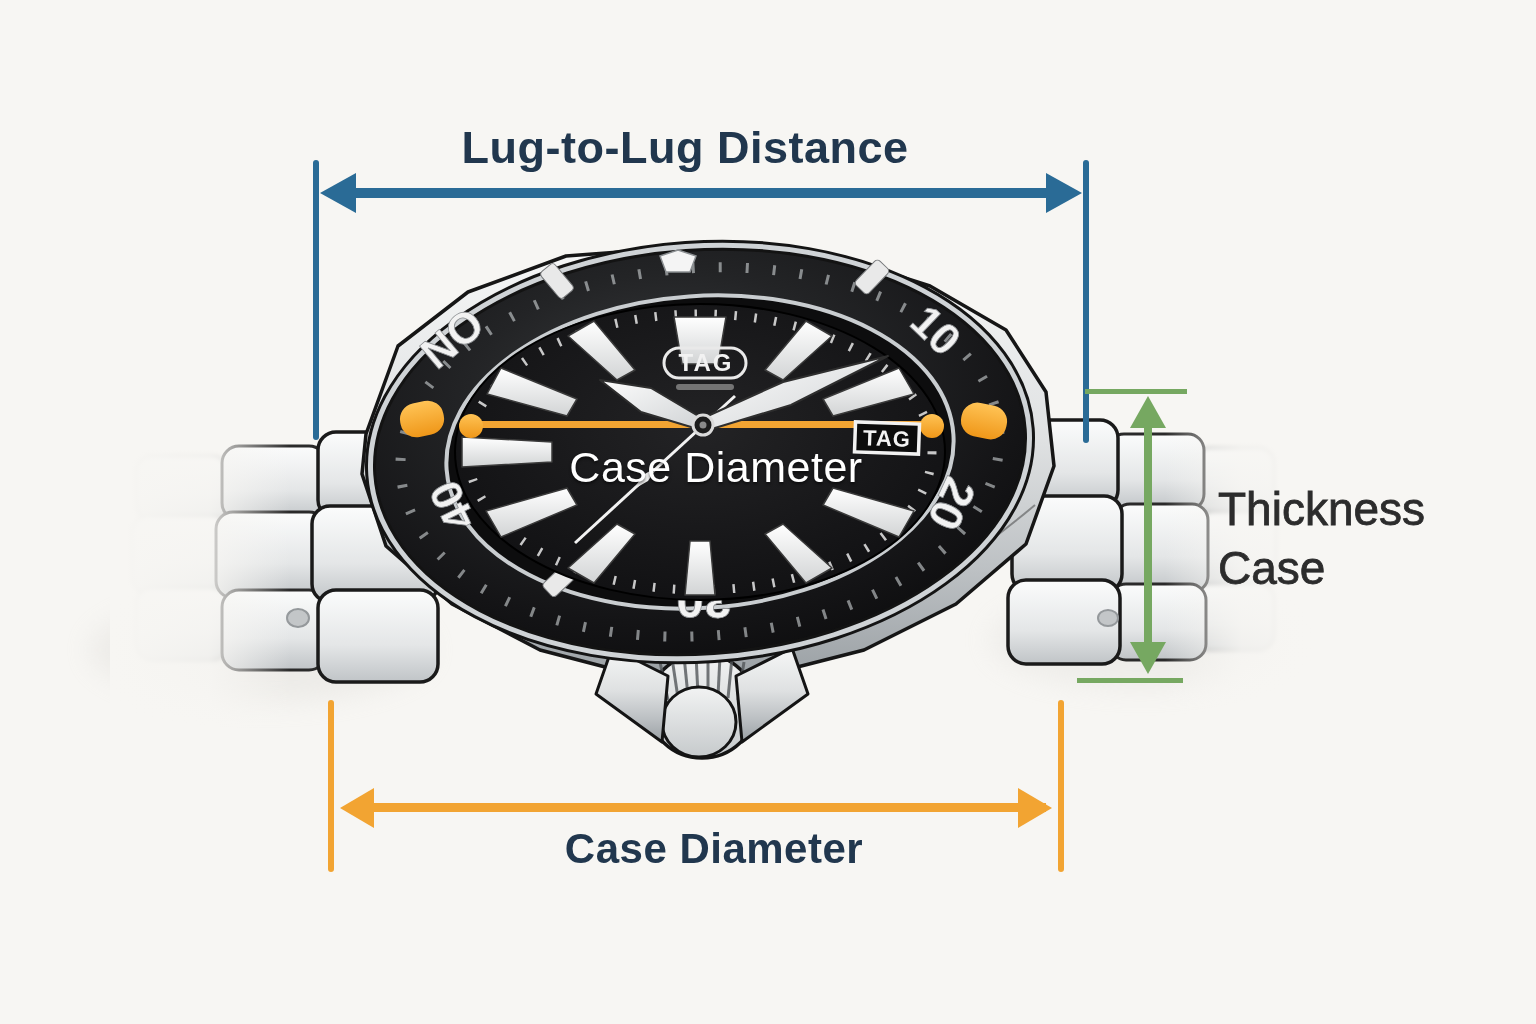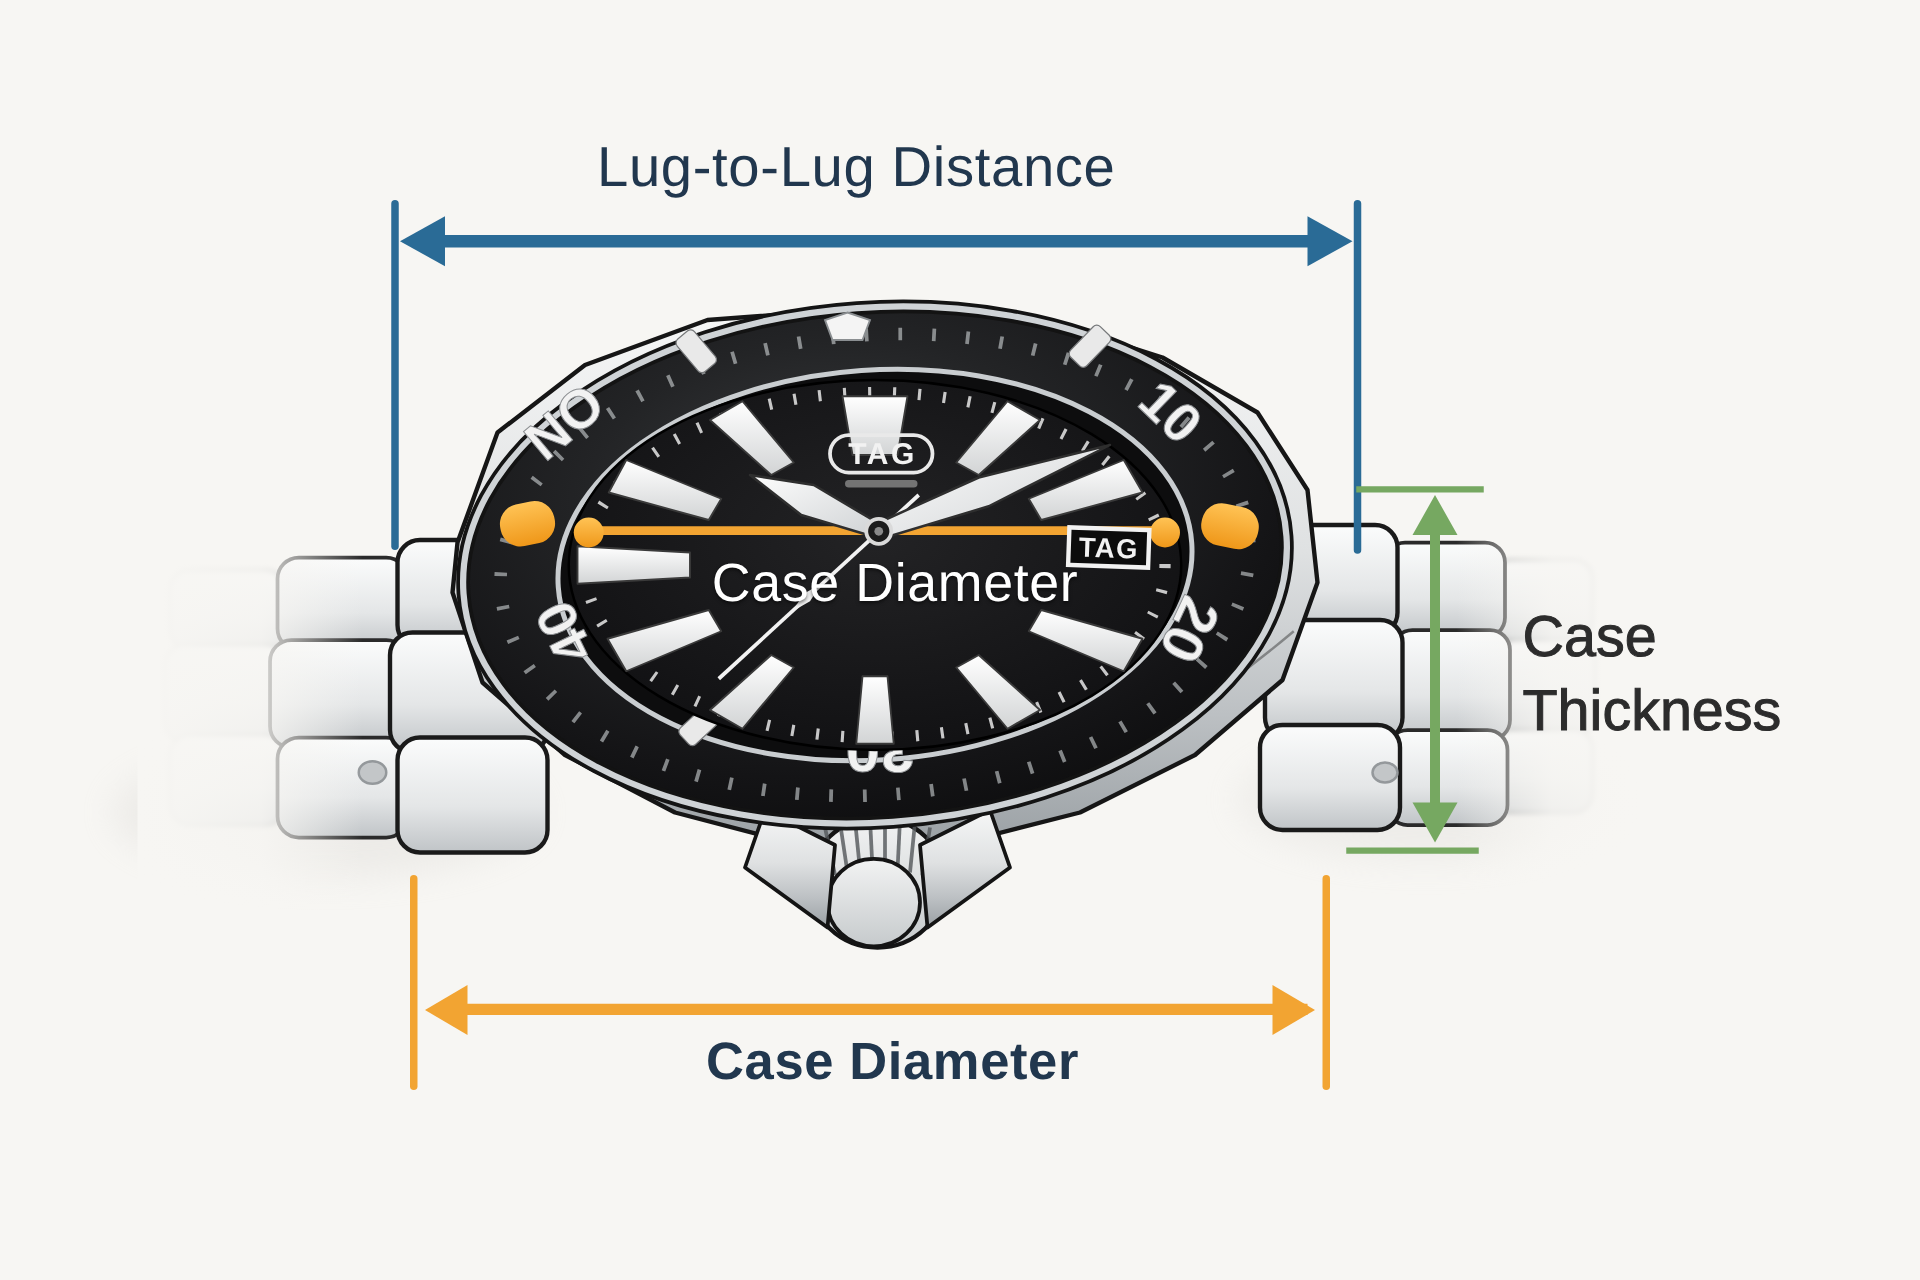--- a/index.html
+++ b/index.html
@@ -8,21 +8,21 @@
     background:var(--background,#f7f6f3);
     font-family:"Liberation Sans",sans-serif;
   }
   .stage{position:relative;width:1536px;height:1024px;}
   .stage svg{position:absolute;inset:0;}
   .label{position:absolute;white-space:nowrap;}
   .centered{transform:translate(-50%,-50%);}
   .lbl-navy{color:var(--text_navy,#21374e);}
   .lbl-dark{color:var(--text_dark,#2c2c2c);}
   .lbl-white{color:var(--text_white,#ffffff);}
-  .lug-label{left:685px;top:134px;font-size:45px;font-weight:400;letter-spacing:.5px;}
+  .lug-label{left:685px;top:148px;font-size:45px;font-weight:700;letter-spacing:.5px;}
   .bottom-label{left:714px;top:849px;font-size:42px;font-weight:700;letter-spacing:.5px;}
   .dial-label{left:716px;top:467px;font-size:43px;font-weight:400;letter-spacing:.5px;
               text-shadow:0 2px 3px rgba(0,0,0,.55);}
   .thickness-label{left:1218px;top:480px;font-size:46px;font-weight:400;line-height:59px;
                    -webkit-text-stroke:.8px var(--text_dark,#2c2c2c);}
   .fill-blue{fill:var(--arrow_blue,#2a6b96);}
   .fill-orange{fill:var(--arrow_orange,#f2a432);}
   .fill-green{fill:var(--arrow_green,#76a861);}
   .svg-num{font-family:"Liberation Sans",sans-serif;font-weight:700;fill:#f2f2f2;}
   .svg-logo{font-family:"Liberation Sans",sans-serif;font-weight:700;fill:#f2f2f2;}
@@ -237,17 +237,17 @@
     <rect class="fill-green" x="1144" y="420" width="8" height="236"></rect>
     <polygon class="fill-green" points="1148,396 1130,428 1166,428"></polygon>
     <polygon class="fill-green" points="1148,674 1130,642 1166,642"></polygon>
   </g>
 </svg>
 
 <div class="label centered lbl-navy lug-label">Lug-to-Lug Distance</div>
 <div class="label centered lbl-white dial-label">Case Diameter</div>
 <div class="label centered lbl-navy bottom-label">Case Diameter</div>
 <div class="label lbl-dark thickness-label">
+  <div>Thickness</div>
   <div>Case</div>
-  <div>Thickness</div>
 </div>
 
 </div>
 
 </body></html>

